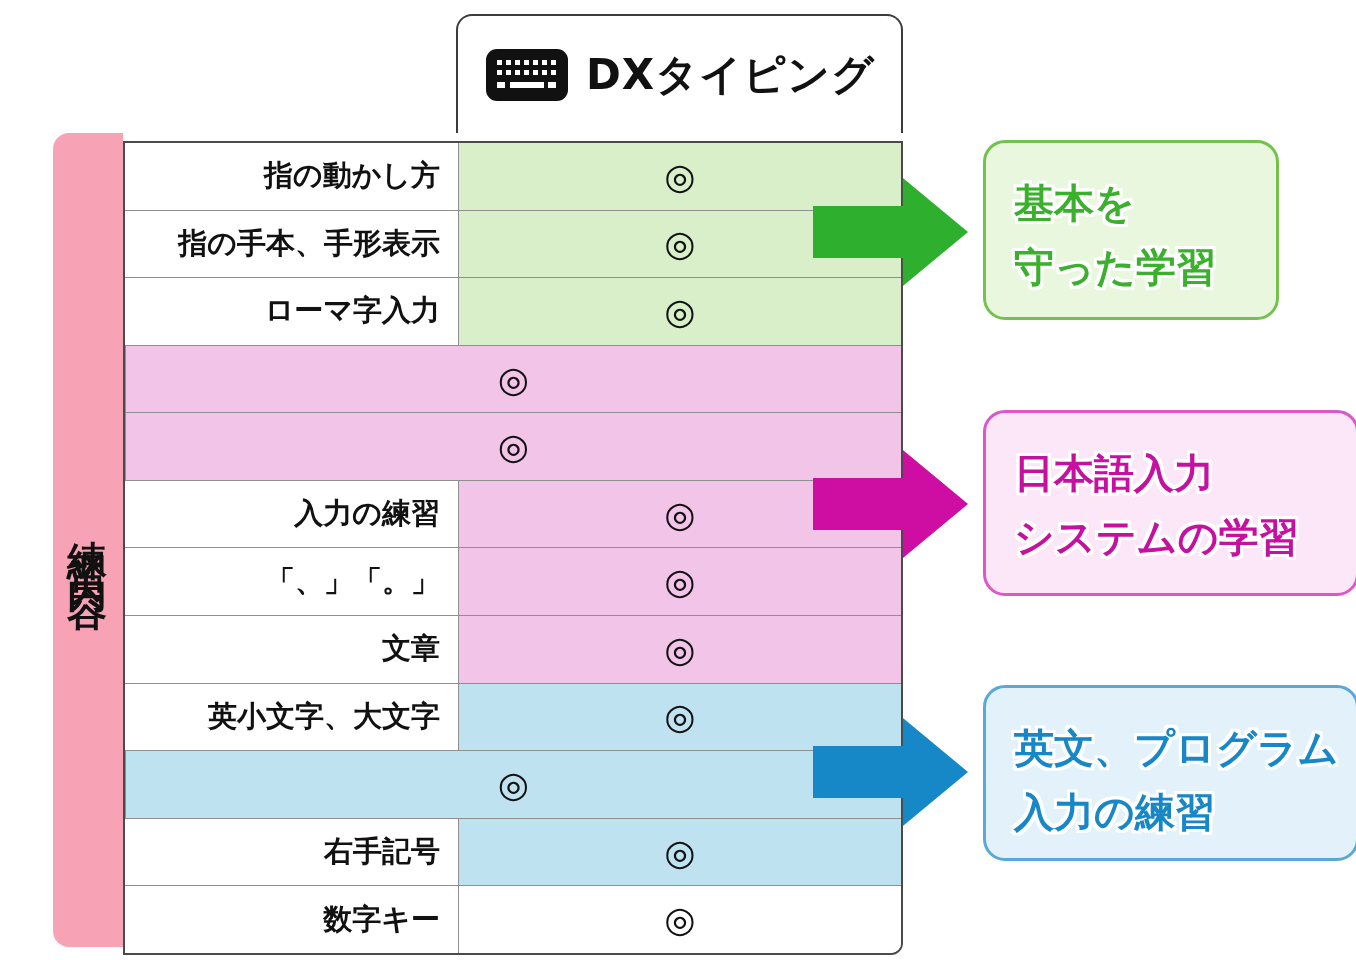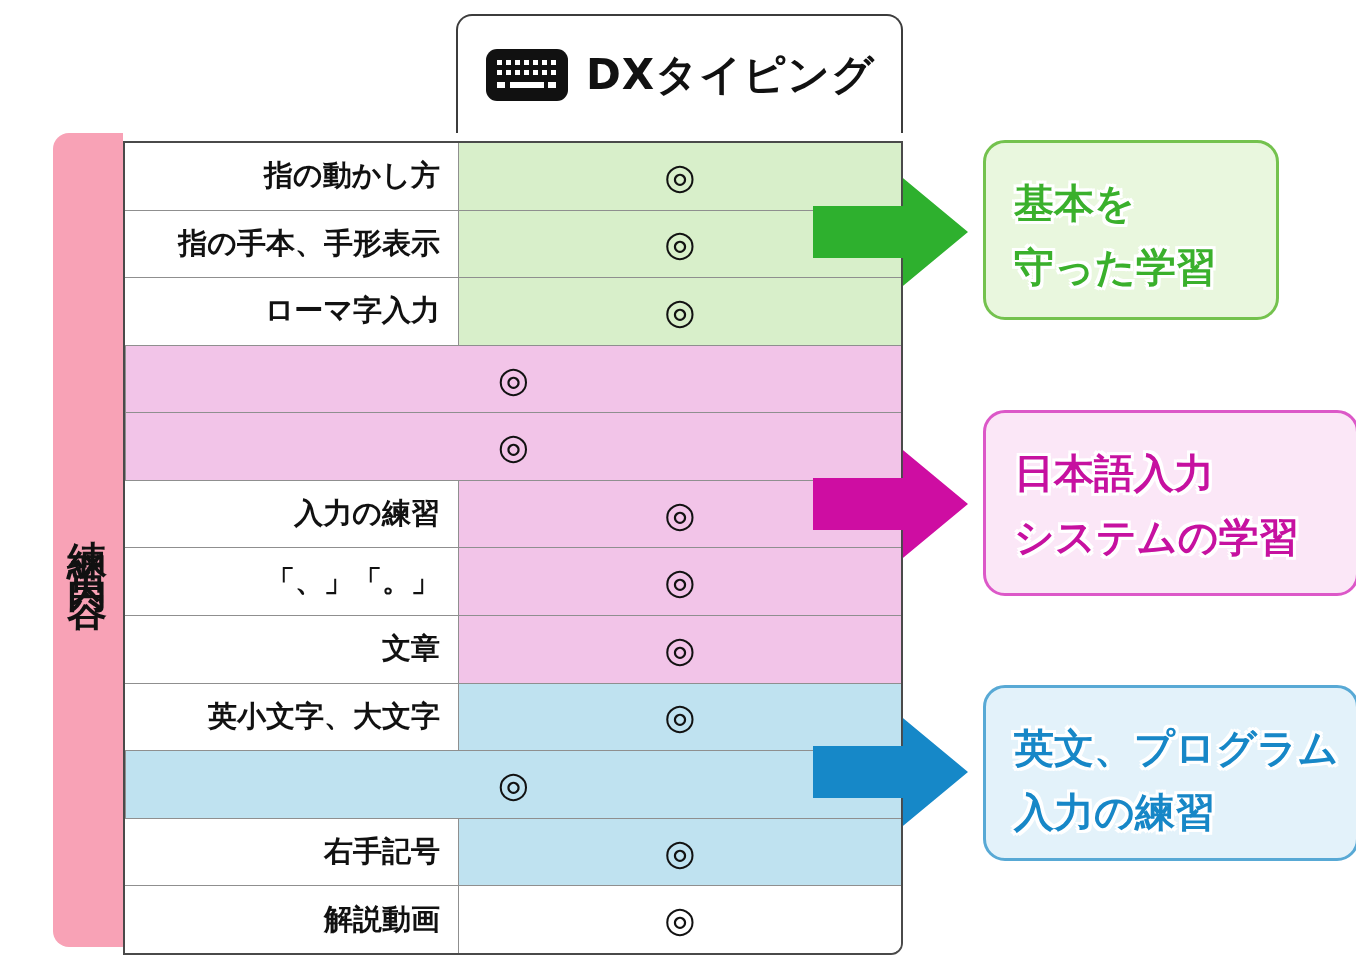--- a/index.html
+++ b/index.html
@@ -230,21 +230,21 @@
       <div class="cell-value">◎</div>
     </div>
     <div class="trow g-blue">
       <div class="cell-value">◎</div>
     </div>
     <div class="trow g-blue">
       <div class="cell-label">右手記号</div>
       <div class="cell-value">◎</div>
     </div>
     <div class="trow g-white">
-      <div class="cell-label">解説動画</div>
+      <div class="cell-label">数字キー</div>
       <div class="cell-value">◎</div>
     </div>
   </div>
 
   <div class="arrow arrow-basics"></div>
   <div class="arrow arrow-japanese"></div>
   <div class="arrow arrow-english"></div>
 
   <div class="callout callout-basics">
     <div>基本を</div>

